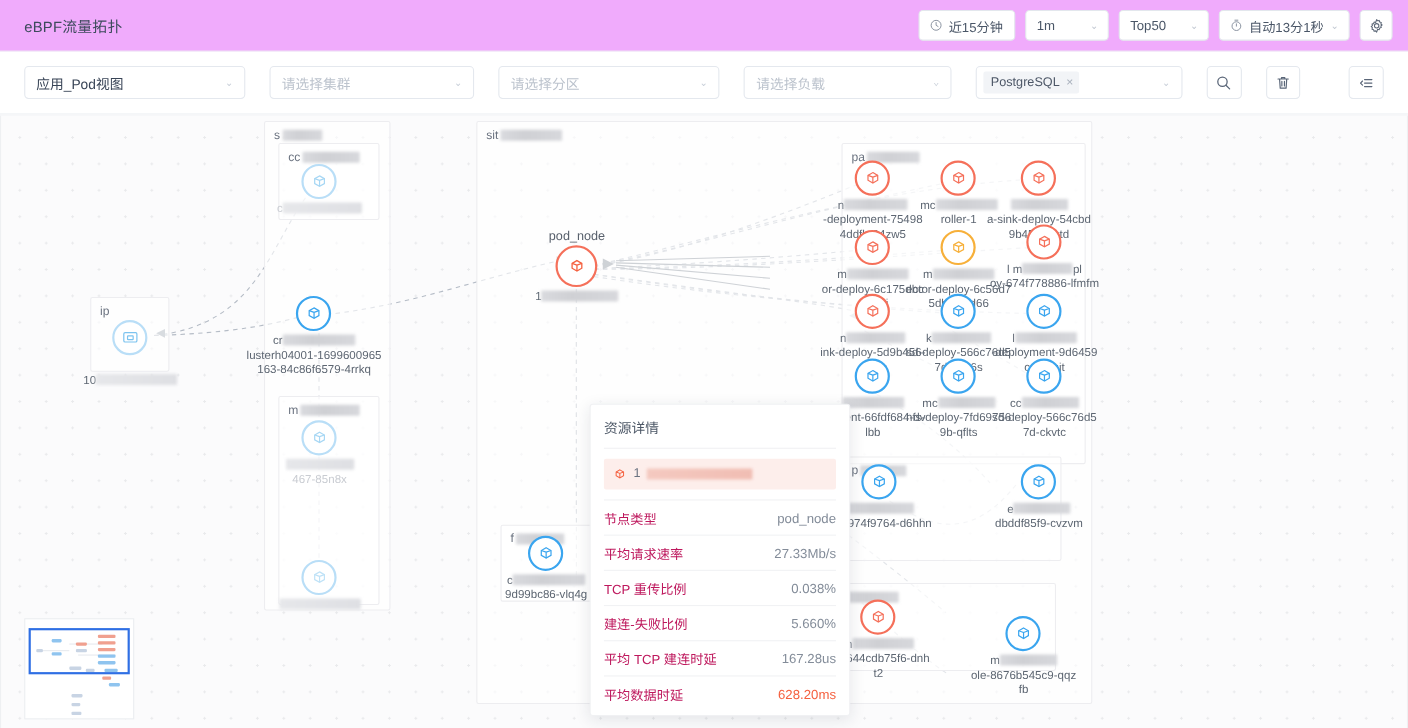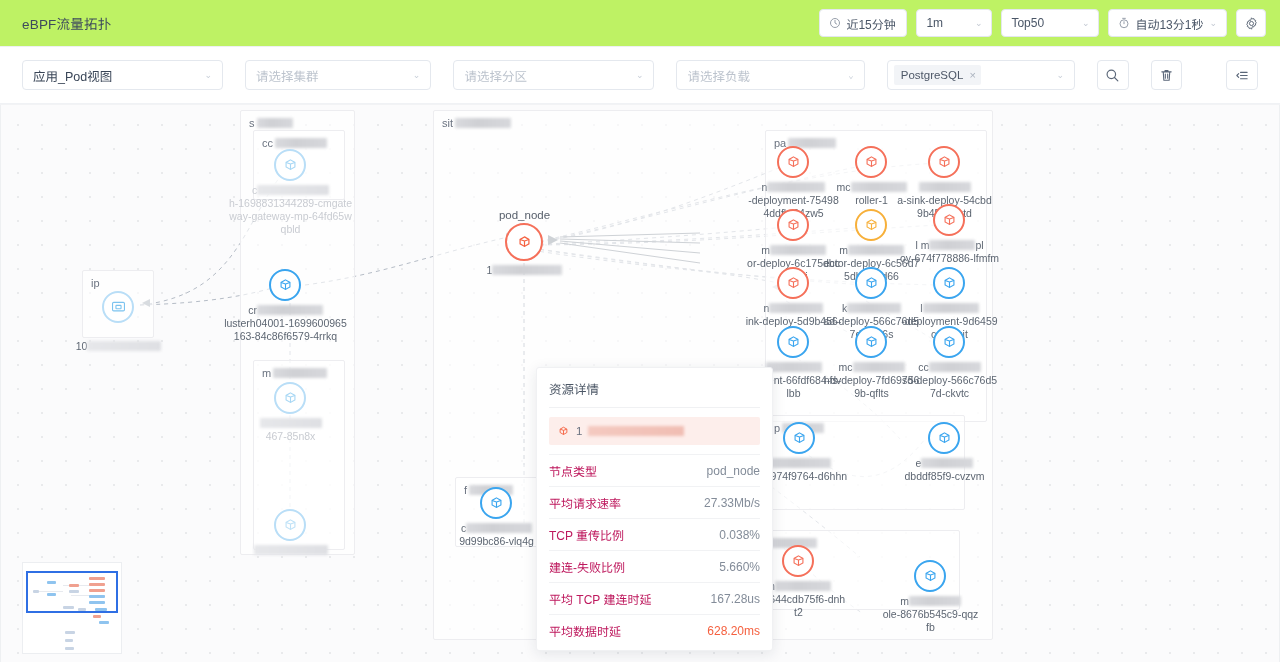--- a/index.html
+++ b/index.html
@@ -6,36 +6,36 @@
   * { box-sizing: border-box; margin: 0; padding: 0; }
   html, body {
     width: 1280px; height: 662px;
     font-family: "Liberation Sans", "DejaVu Sans", sans-serif;
     background: #ffffff; color: #303133; overflow: hidden;
   }
   .app { position: relative; width: 1280px; height: 662px; display: flex; flex-direction: column; }
 
   
   .header {
-    height: 47px; flex: 0 0 47px; background: #bef264;
+    height: 47px; flex: 0 0 47px; background: #f0abfc;
     border-bottom: 1px solid #eef0f3;
     display: flex; align-items: center; padding: 0 14px 0 22px;
   }
   .app-title { font-size: 13.5px; color: #3d4a5c; letter-spacing: .2px; }
   .header-right { margin-left: auto; display: flex; align-items: center; gap: 9px; }
 
   .ctrl {
     height: 28px; border: 1px solid #e3e7ed; border-radius: 4px; background: #fff;
     display: flex; align-items: center; padding: 0 9px; font-size: 12px; color: #4a5667;
     white-space: nowrap; cursor: pointer;
   }
   .ctrl .cap { display: inline-block; }
   .ctrl.w-range { min-width: 88px; }
   .ctrl.w-1m { width: 76px; }
-  .ctrl.w-top { width: 98px; }
+  .ctrl.w-top { width: 82px; }
   .ctrl.w-auto { min-width: 116px; }
   .ctrl.icon-only { width: 30px; justify-content: center; padding: 0; }
   .ctrl .caret { margin-left: auto; color: #c2c8d2; font-size: 9px; padding-left: 6px; }
   .ctrl .lead { margin-right: 5px; display: inline-flex; align-items: center; color: #8a93a0; }
   svg { display: block; }
 
   
   .filterbar {
     height: 57px; flex: 0 0 57px; background: #fff;
     display: flex; align-items: center; gap: 22px; padding: 0 22px;
@@ -368,21 +368,20 @@
 
     <div class="node" style="left:290px;top:60px;">
       <div class="ring softblue">
         <svg viewBox="0 0 20 20" fill="none" stroke="#a7d7f4" stroke-width="1.3">
           <path d="M10 3.4l5.2 3v5.2L10 14.6 4.8 11.6V6.4z"></path>
             <path d="M10 8.2l5.2-1.8M10 8.2L4.8 6.4M10 8.2v6.4"></path>
         </svg>
       </div>
       <div class="nlabel faded">
         <span>c</span><i class="blur lite" style="width:72px"></i><br>
-        <span>h-1698831344289-cmgateway-gateway-mp-64fd65wqbld</span>
       </div>
     </div>
 
     <div class="node" style="left:285px;top:180px;">
       <div class="ring blue">
         <svg viewBox="0 0 20 20" fill="none" stroke="#3aa5ef" stroke-width="1.3">
           <path d="M10 3.4l5.2 3v5.2L10 14.6 4.8 11.6V6.4z"></path>
             <path d="M10 8.2l5.2-1.8M10 8.2L4.8 6.4M10 8.2v6.4"></path>
         </svg>
       </div>

